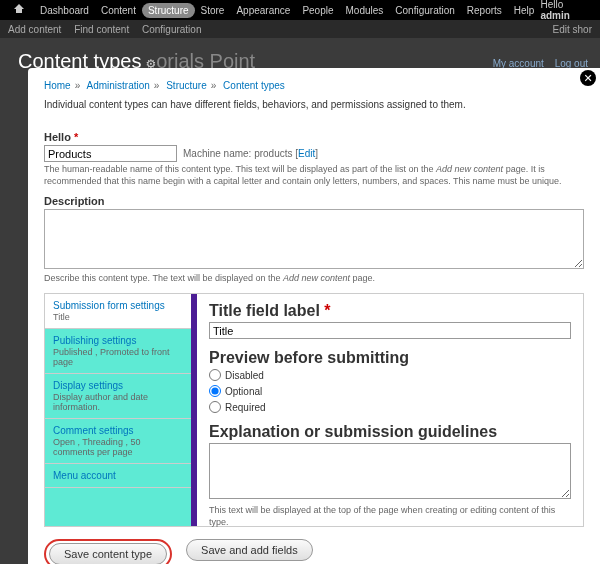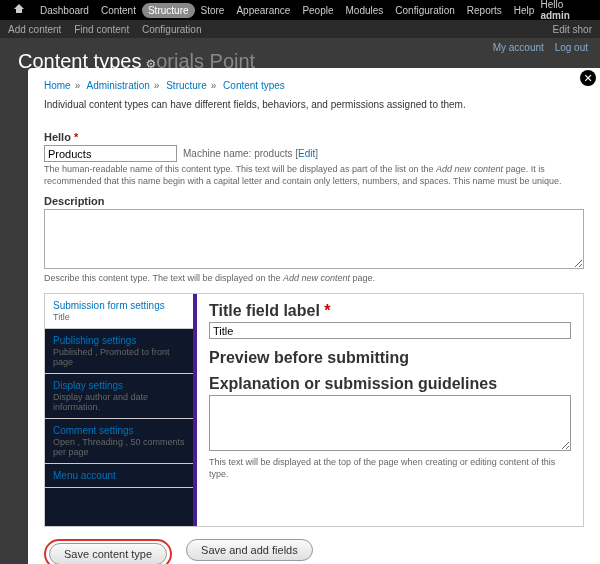--- a/index.html
+++ b/index.html
@@ -6,42 +6,42 @@
 body{background:#3b3b3b;font-size:11px;color:#333;width:600px;height:564px;overflow:hidden;position:relative}
 .topbar{background:#000;color:#ccc;display:flex;align-items:center;height:20px;padding:0 8px;font-size:10px;justify-content:space-between}
 .topbar-left,.topbar-right{display:flex;align-items:center;gap:0}
 .home-icon{width:10px;height:10px;display:inline-block;position:relative;margin-right:4px}
 .home-icon::before{content:"";position:absolute;top:0;left:0;border-left:5px solid transparent;border-right:5px solid transparent;border-bottom:5px solid #ccc}
 .home-icon::after{content:"";position:absolute;top:4px;left:2px;width:6px;height:5px;background:#ccc}
 .topbar a{color:#ccc;text-decoration:none;padding:2px 6px;border-radius:8px}
 .topbar a.active{background:#888;color:#fff}
 .subbar{background:#2a2a2a;color:#aaa;height:18px;display:flex;align-items:center;padding:0 8px;font-size:10px;justify-content:space-between}
 .subbar a{color:#aaa;text-decoration:none;margin-right:10px}
-.userlinks{position:absolute;top:42px;right:12px;font-size:10px;color:#88aacc}
+.userlinks{position:absolute;top:58px;right:12px;font-size:10px;color:#88aacc}
 .userlinks a{color:#88aacc;text-decoration:none;margin-left:8px}
 .page-title{color:#fff;font-size:20px;font-weight:normal;padding:12px 18px 4px;font-family:Georgia,serif}
 .page-title .gear{font-size:12px;color:#ccc;margin-left:4px}
 .page-title .faded{color:#888}
 .modal{position:absolute;top:68px;left:28px;right:0;bottom:0;background:#fff;padding:12px 16px;border-radius:4px 0 0 0;overflow:hidden}
 .close-btn{position:absolute;top:70px;right:4px;width:16px;height:16px;background:#000;border-radius:50%;color:#fff;font-size:11px;line-height:16px;text-align:center;cursor:pointer;z-index:10}
 .breadcrumb{font-size:10px;color:#0074bd;margin-bottom:8px}
 .breadcrumb a{color:#0074bd;text-decoration:none}
 .breadcrumb .sep{color:#666;margin:0 4px}
 .intro{font-size:10px;color:#333;margin-bottom:21px}
 .form-label{font-weight:bold;font-size:11px;margin-bottom:2px}
 .required{color:#c00}
 .name-row{display:flex;align-items:center;gap:6px;margin-bottom:2px}
 .name-input{width:133px;height:17px;border:1px solid #999;padding:1px 3px;font-size:11px}
 .machine-name{font-size:10px;color:#666}
 .machine-name a{color:#0074bd;text-decoration:none}
 .help-text{font-size:9px;color:#666;line-height:1.3;margin-bottom:8px}
 .help-text i{font-style:italic}
 .desc-textarea{width:100%;height:60px;border:1px solid #aaa;padding:2px;font-size:11px;resize:both;margin-bottom:2px}
 .settings-wrap{display:flex;border:1px solid #ccc;margin-top:8px;height:234px}
-.tabs{width:152px;background:#0f172a;border-right:4px solid #4c1d95}
+.tabs{width:152px;background:#5eead4;border-right:6px solid #4c1d95}
 .tab{padding:6px 8px;border-bottom:1px solid #ccc;cursor:pointer}
 .tab.active{background:#fff}
 .tab-title{color:#0074bd;font-size:10px;font-weight:normal}
 .tab-sub{font-size:9px;color:#666;margin-top:1px}
 .tab-content{flex:1;padding:8px 12px;background:#fff}
 .field-label{font-weight:bold;font-size:16px;margin-bottom:2px}
 .title-input{width:100%;height:17px;border:1px solid #999;padding:1px 3px;font-size:11px;margin-bottom:10px}
 .radio-group{margin-bottom:10px}
 .radio-row{display:flex;align-items:center;gap:4px;font-size:10px;margin-bottom:4px}
 .radio-row input{margin:0;width:12px;height:12px}
@@ -142,20 +142,34 @@
       <div class="tab">
         <div class="tab-title">Menu account</div>
       </div>
     </div>
     <div class="tab-content">
       <div class="field-label"><span>Title field label</span> <span class="required">*</span></div>
       <input class="title-input" value="Title" style="">
 
       <div class="preview-sec">
         <div class="field-label">Preview before submitting</div>
+        <div class="radio-group">
+          <label class="radio-row">
+              <input type="radio" name="pv" style="">
+              <span>Disabled</span>
+            </label>
+          <label class="radio-row">
+              <input type="radio" name="pv" checked="" style="">
+              <span>Optional</span>
+            </label>
+          <label class="radio-row">
+              <input type="radio" name="pv" style="">
+              <span>Required</span>
+            </label>
+        </div>
       </div>
 
       <div class="field-label">Explanation or submission guidelines</div>
       <textarea class="guidelines-textarea" style=""></textarea>
       <div class="help-text" style="margin-top:4px">This text will be displayed at the top of the page when creating or editing content of this type.</div>
     </div>
   </div>
 
   <div class="buttons">
     <span class="highlight-ring">

